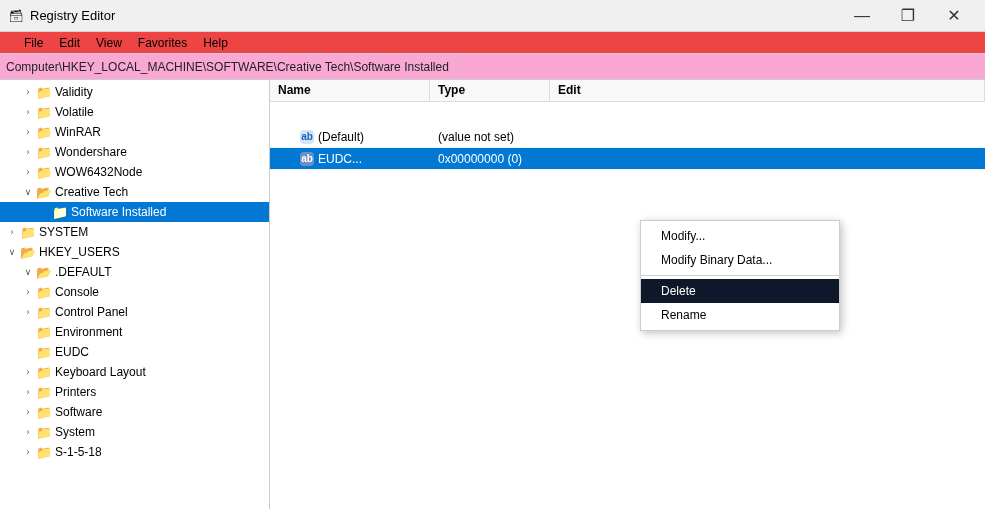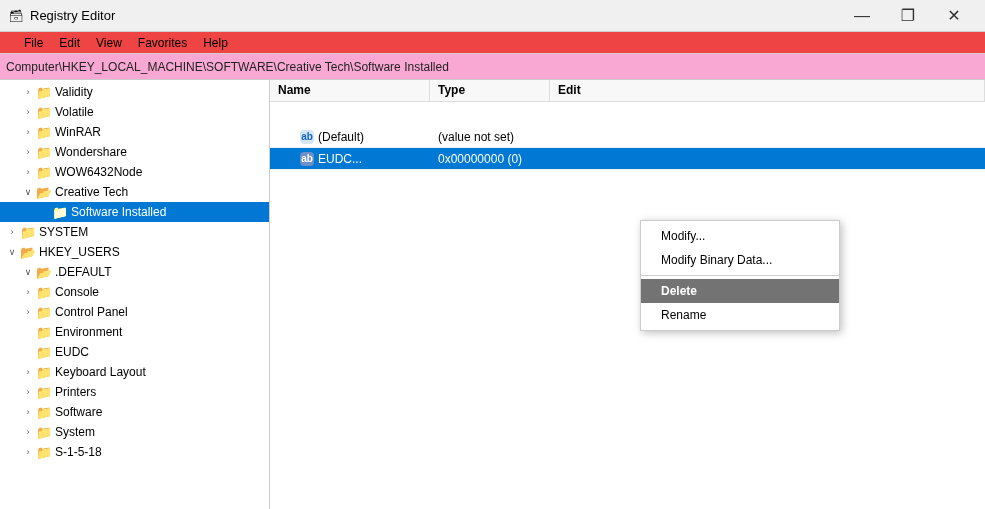--- a/index.html
+++ b/index.html
@@ -208,23 +208,22 @@
       box-shadow: 2px 2px 8px rgba(0,0,0,0.25);
       z-index: 100;
       padding: 3px 0;
     }
     .ctx-item {
       padding: 5px 20px;
       font-size: 12px;
       cursor: pointer;
     }
     .ctx-item.highlighted {
-      background: #737373;
+      background: #0f172a;
       color: #fff;
-      font-weight: bold;
     }
     .ctx-separator {
       height: 1px;
       background: #d0d0d0;
       margin: 3px 0;
     }
 
     
     .folder-yellow { color: #f5c518; }
   </style>

